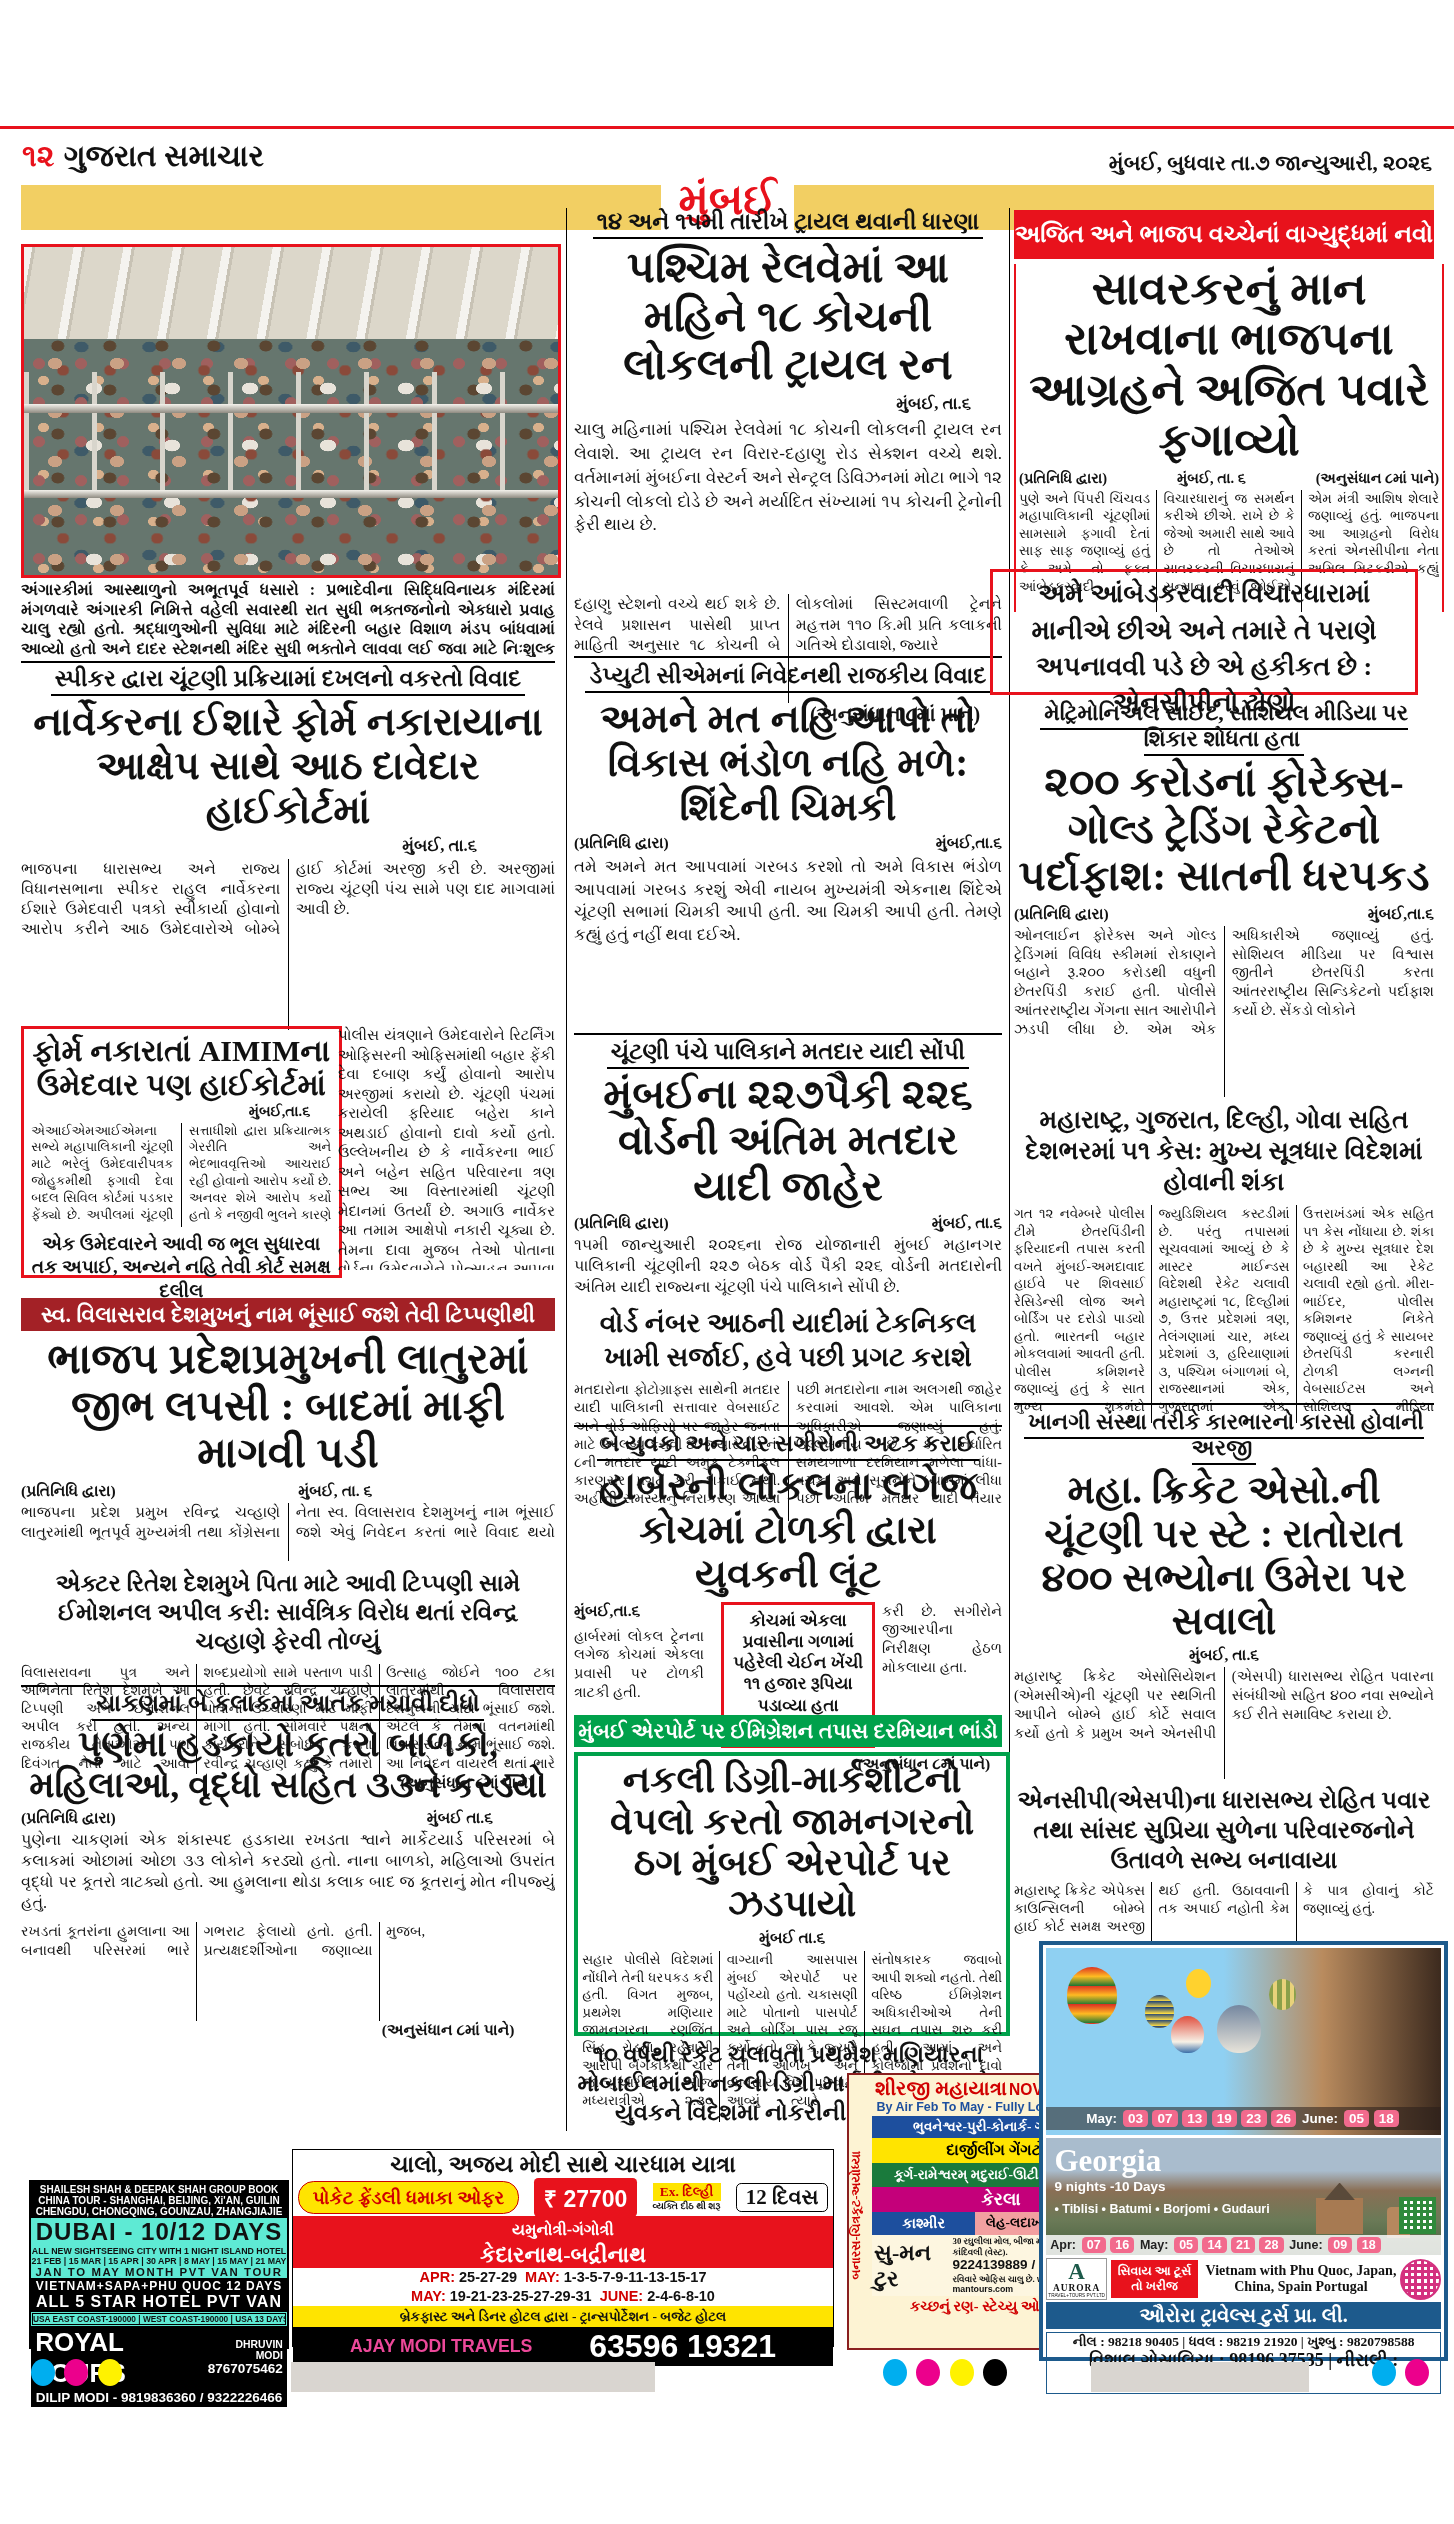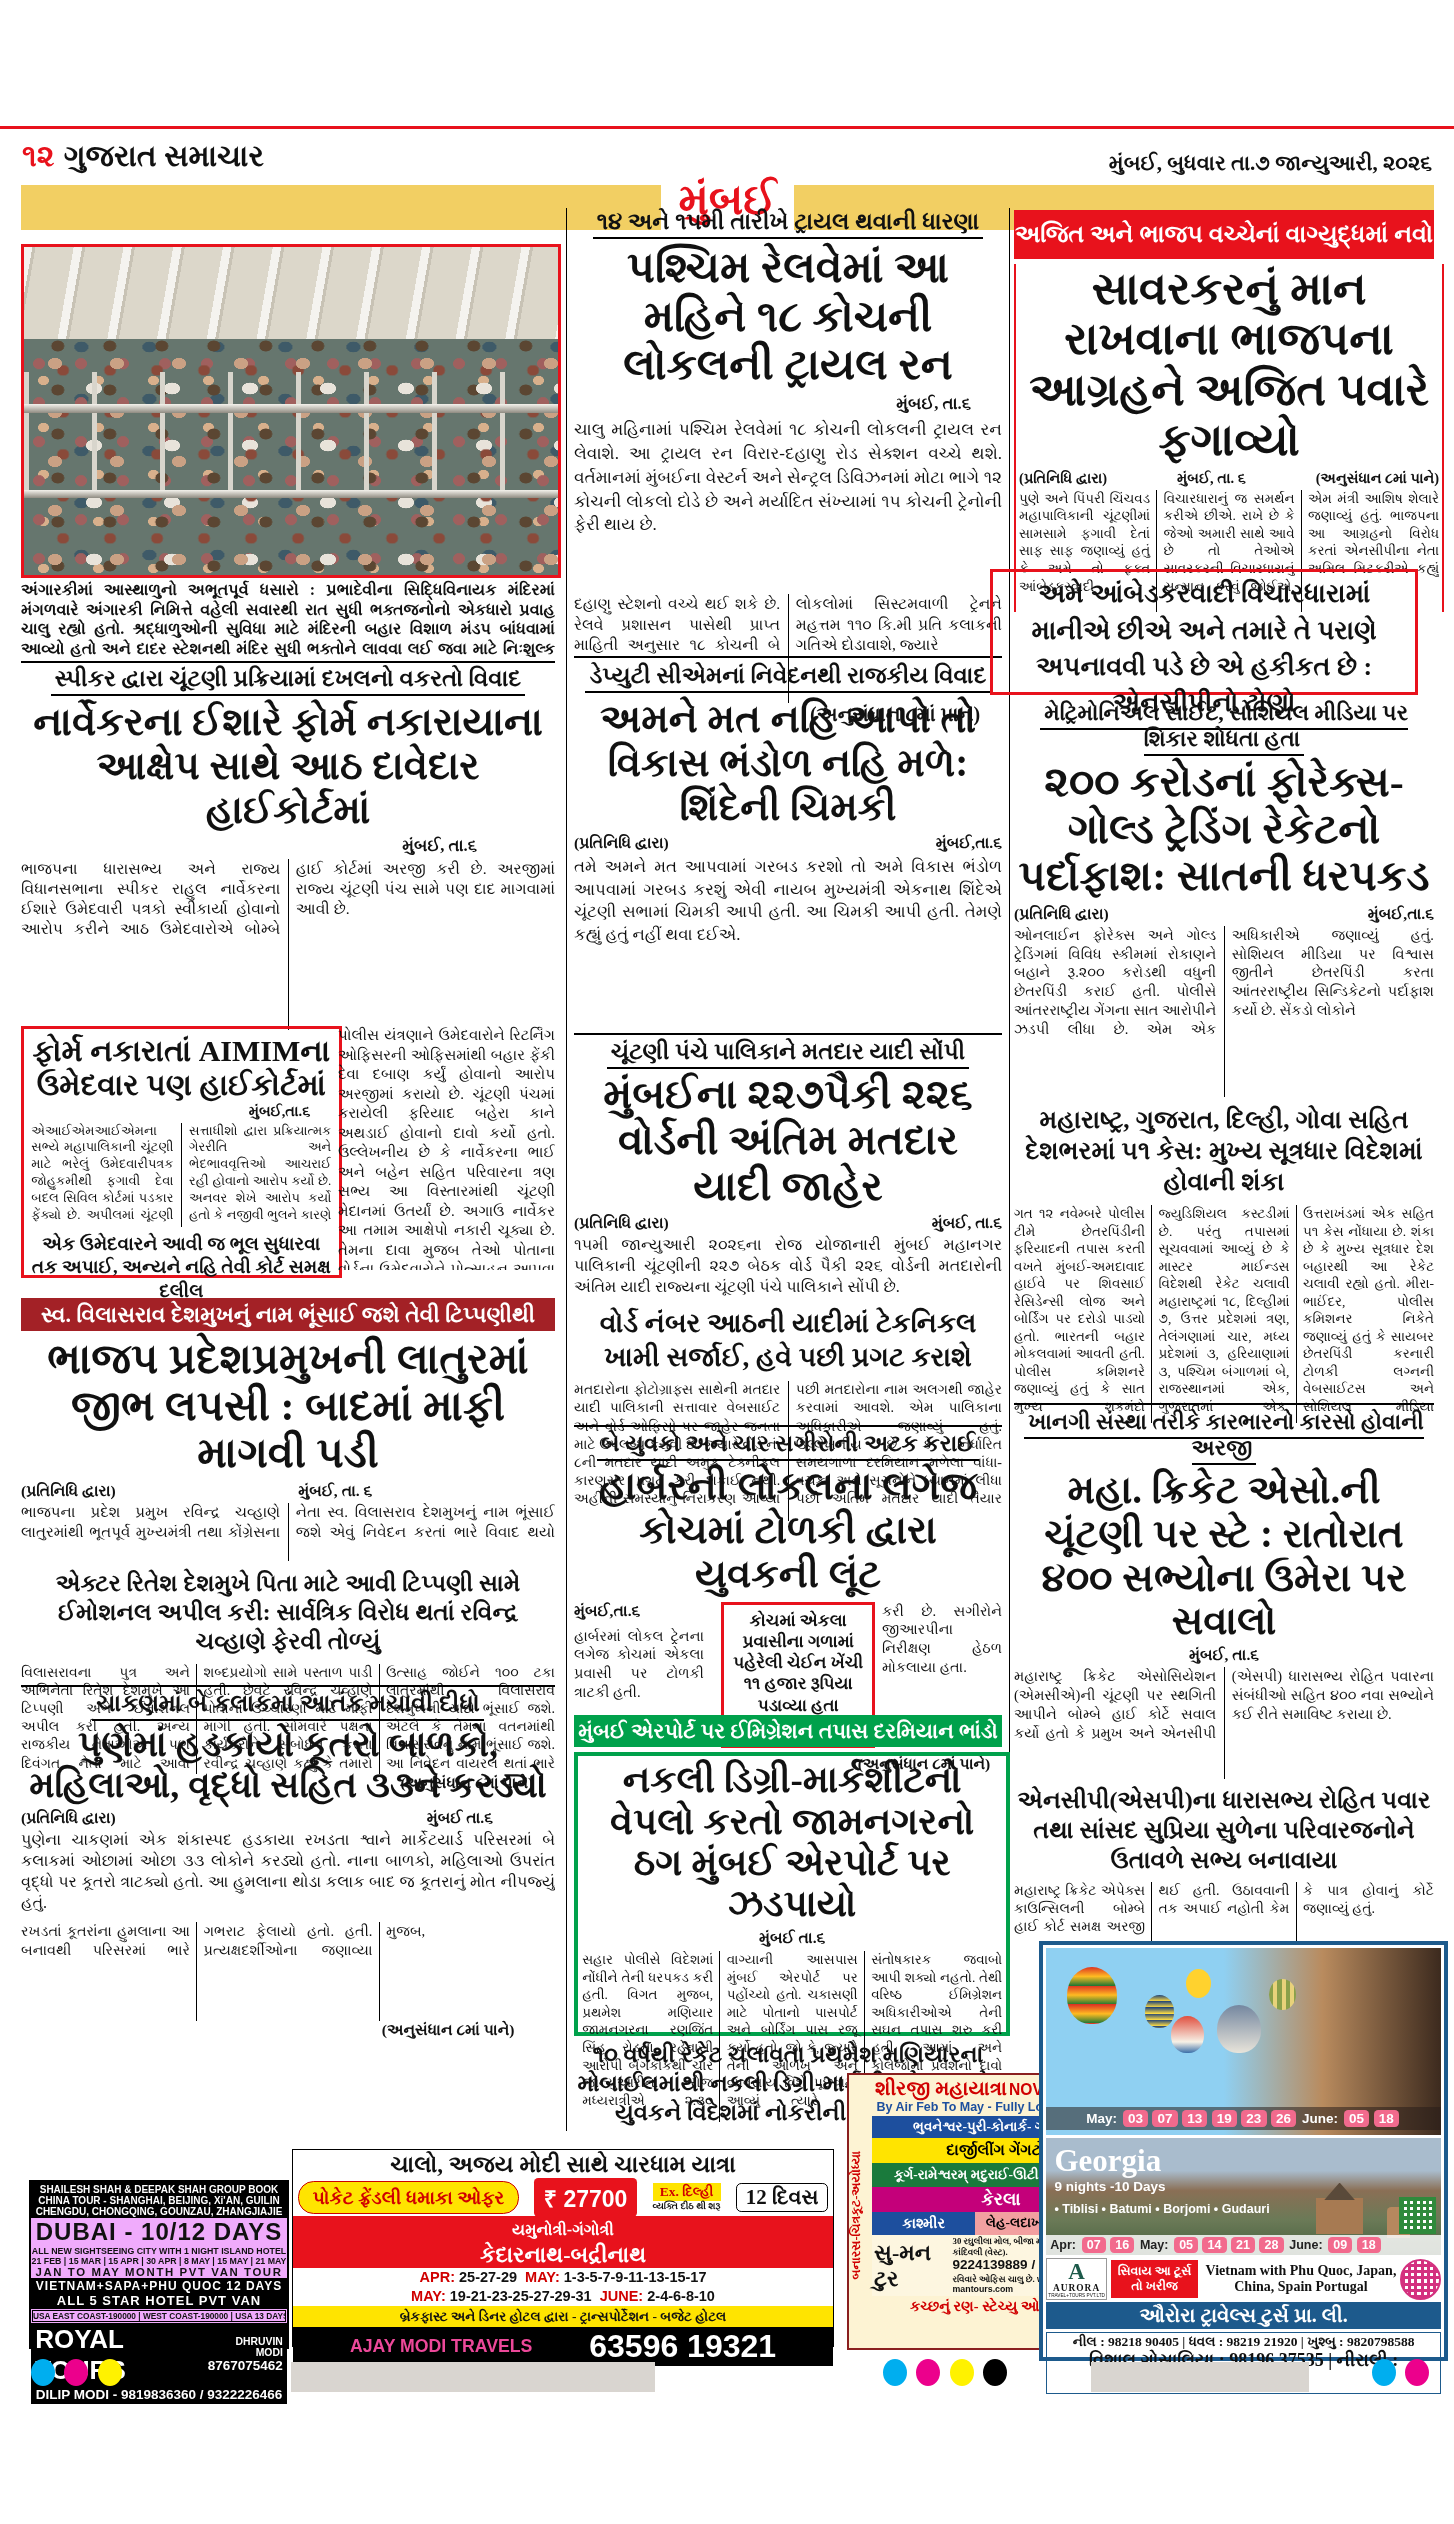--- a/index.html
+++ b/index.html
@@ -37,21 +37,21 @@
       radial-gradient(#5b4632 6.2px,transparent 6.8px),
       radial-gradient(#a0605e 5.7px,transparent 6.2px),
       radial-gradient(#3e5a68 6.8px,transparent 7.3px),
       radial-gradient(#d8b08c 5.2px,transparent 5.7px);
     background-size:62px 49px,47px 42px,78px 57px,52px 44px,42px 39px,68px 52px,55px 47px;
     background-position:0 0,15.6px 10.4px,31px 21px,7.8px 29px,36px 5.2px,23.4px 34px,47px 18px;}
   .rail{position:absolute;left:0;right:0;height:8.3px;background:linear-gradient(#f4f2ec,#8f8b81);}
   .posts{position:absolute;left:0;right:0;height:36%;
     background:repeating-linear-gradient(90deg,#d8d5cc 0 5.2px,transparent 5.2px 68px);}
   
-  .bw{background:#f0abfc;border:2.1px solid #000;font-family:"Liberation Sans",sans-serif;}
+  .bw{background:#5eead4;border:2.1px solid #000;font-family:"Liberation Sans",sans-serif;}
   .bwrow{white-space:nowrap;overflow:hidden;text-align:center;font-weight:bold;}
   .blk{background:#000;color:#fff;}
   .qr{background:
       repeating-linear-gradient(0deg,currentColor 0 3.1px,transparent 3.1px 6.2px),
       repeating-linear-gradient(90deg,currentColor 0 3.1px,transparent 3.1px 6.2px);
       border:2.1px solid currentColor;}
   .regdot{display:inline-block;width:24px;height:27px;border-radius:50%;margin-right:9.4px;}
 </style>
 </head>
 <body>
@@ -127,21 +127,21 @@
 
   <div class="abs bw" style="left:29px;top:2180px;width:256px;height:165px;">
     <div class="blk bwrow" style="font-size:10px;padding-top:1.6px;">SHAILESH SHAH &amp; DEEPAK SHAH GROUP BOOK</div>
     <div class="blk bwrow" style="font-size:10px;">CHINA TOUR - SHANGHAI, BEIJING, Xi'AN, GUILIN</div>
     <div class="blk bwrow" style="font-size:10px;padding-bottom:1.6px;">CHENGDU, CHONGQING, GOUNZAU, ZHANGJIAJIE</div>
     <div class="bwrow" style="font-size:24px;letter-spacing:1px;">DUBAI - 10/12 DAYS</div>
     <div class="bwrow" style="font-size:8.8px;">ALL NEW SIGHTSEEING CITY WITH 1 NIGHT ISLAND HOTEL</div>
     <div class="bwrow" style="font-size:8.8px;">21 FEB | 15 MAR | 15 APR | 30 APR | 8 MAY | 15 MAY | 21 MAY</div>
     <div class="bwrow" style="font-size:11.4px;letter-spacing:1.6px;">JAN TO MAY MONTH PVT VAN TOUR</div>
     <div class="blk bwrow" style="font-size:12px;letter-spacing:1px;padding-top:1px;">VIETNAM+SAPA+PHU QUOC 12 DAYS</div>
-    <div class="blk bwrow" style="font-size:13px;letter-spacing:1px;padding-bottom:1px;">ALL 5 STAR HOTEL PVT VAN</div>
+    <div class="blk bwrow" style="font-size:16px;letter-spacing:1px;padding-bottom:1px;">ALL 5 STAR HOTEL PVT VAN</div>
     <div class="bwrow" style="font-size:8.3px;border:1px solid #000;margin:1px;">USA EAST COAST-190000 | WEST COAST-190000 | USA 13 DAYS-370000</div>
     <div class="blk" style="display:flex;align-items:center;justify-content:space-between;padding:1px 4.2px;">
       <span style="font-size:26px;font-weight:bold;">ROYAL TOURS</span>
       <span style="text-align:right;line-height:1.05;">
         <span style="font-size:10.4px;font-weight:bold;display:block;">DHRUVIN MODI</span>
         <span style="font-size:13.5px;font-weight:bold;display:block;">8767075462</span>
       </span>
     </div>
     <div class="blk bwrow" style="font-size:13.5px;padding-bottom:2.1px;">DILIP MODI - 9819836360 / 9322226466</div>
   </div>

